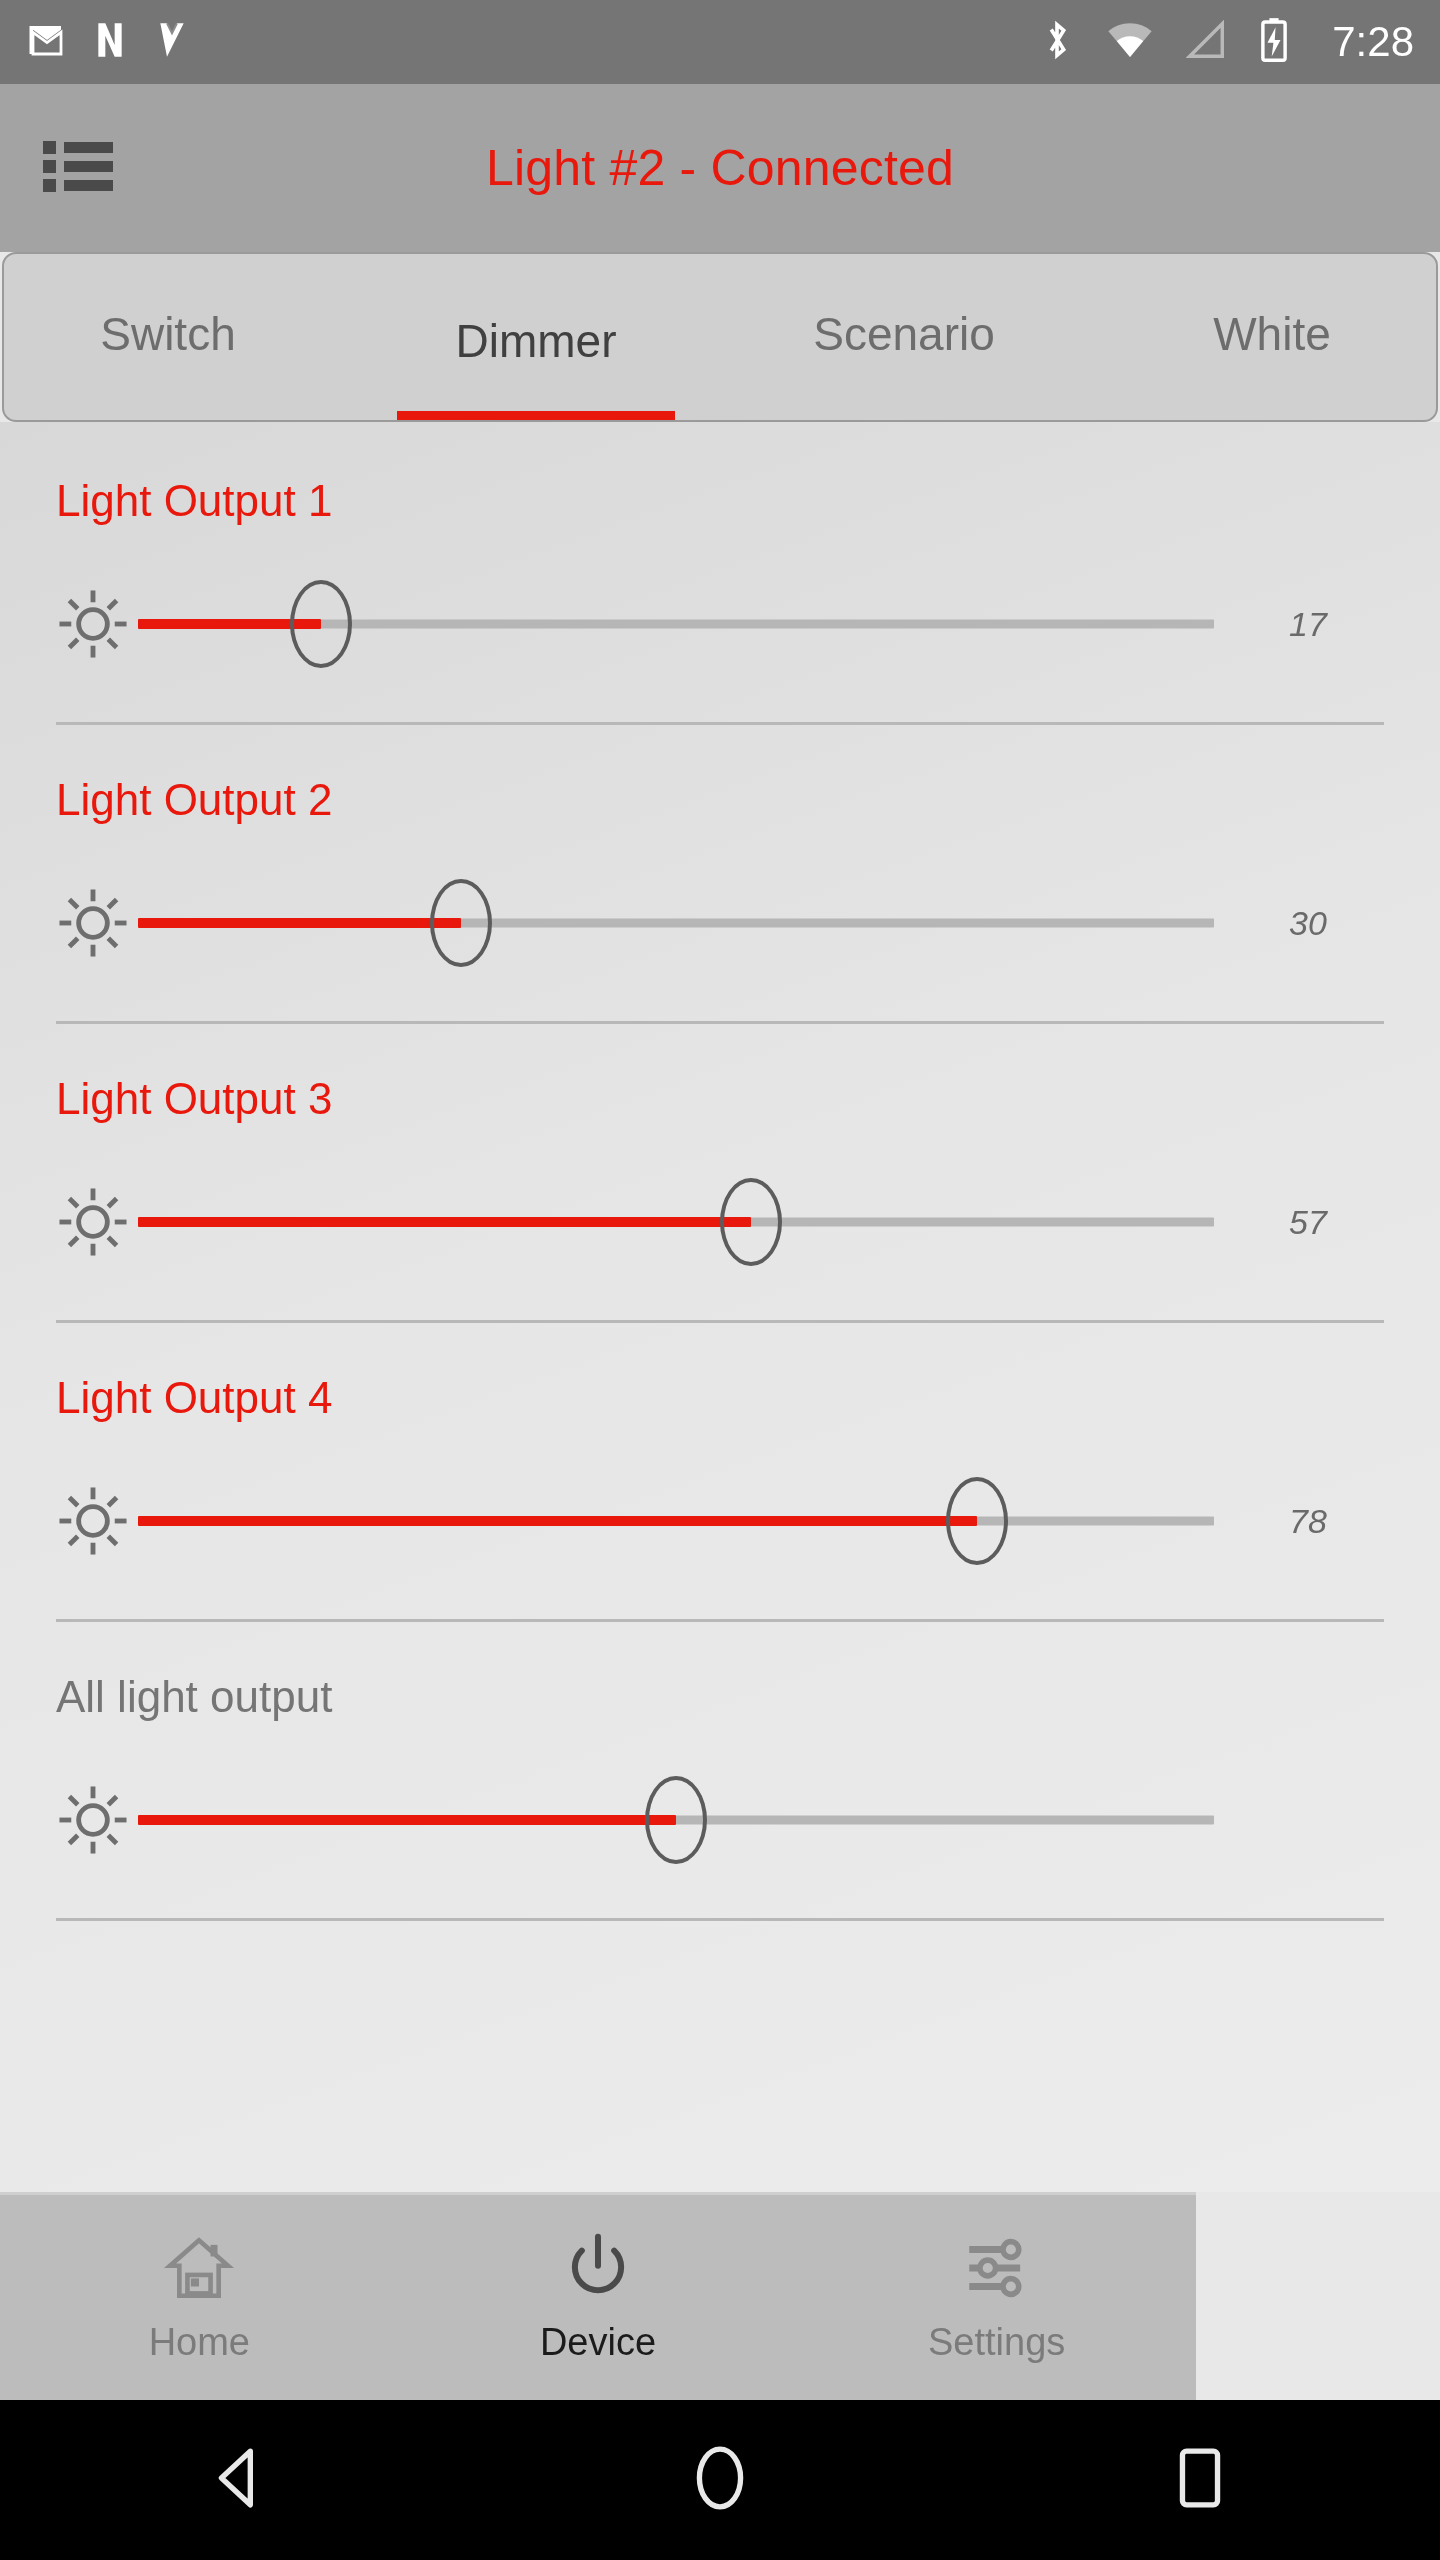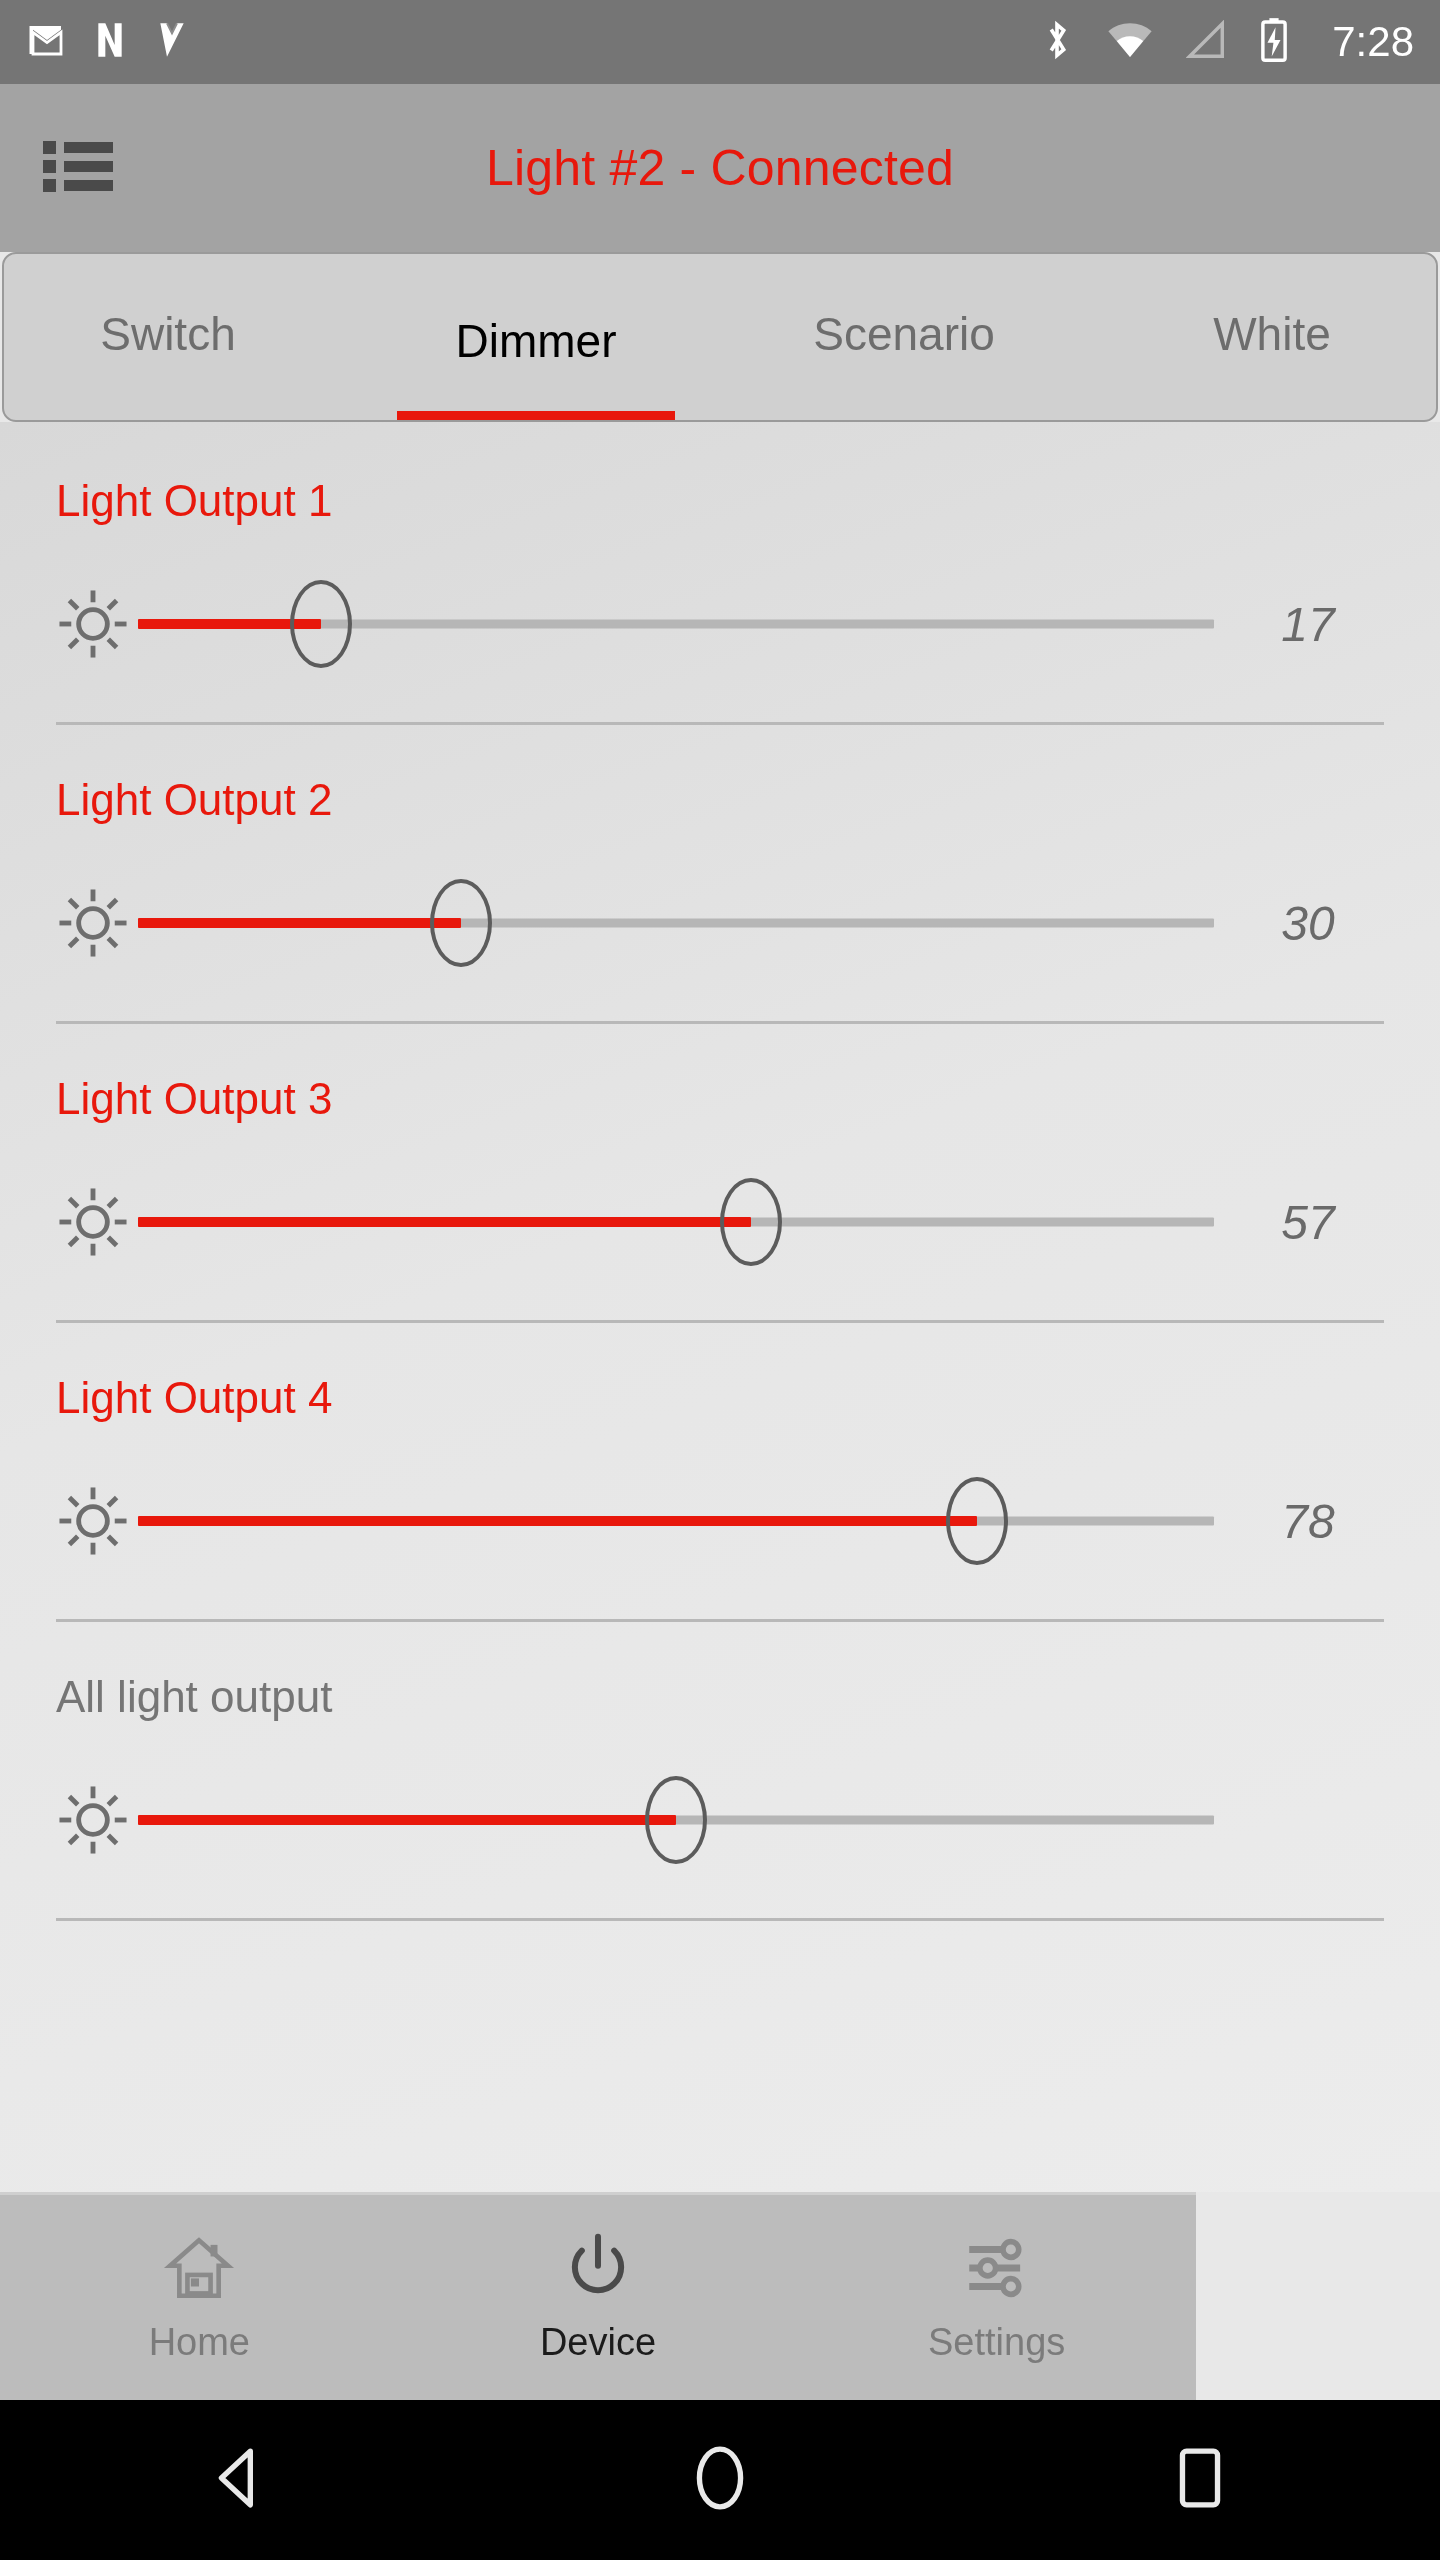--- a/index.html
+++ b/index.html
@@ -96,21 +96,21 @@
     align-items: center;
     justify-content: center;
     cursor: pointer;
   }
   .tab-label {
     font-size: 46px;
     color: #6d6d6d;
     font-weight: 400;
     padding-bottom: 6px;
   }
-  .tab.active .tab-label { color: #000000; margin-top: 14px; }
+  .tab.active .tab-label { color: #404040; margin-top: 14px; }
   .tab .tab-underline {
     position: absolute;
     bottom: 0;
     left: 50%;
     transform: translateX(-50%);
     width: 0;
     height: 9px;
     background: transparent;
   }
   .tab.active .tab-underline {
@@ -191,21 +191,21 @@
     cursor: pointer;
   }
 
   .slider-value {
     position: absolute;
     left: 1228px;
     top: 50%;
     transform: translateY(-50%);
     width: 160px;
     text-align: center;
-    font-size: 48px;
+    font-size: 34px;
     font-style: italic;
     color: #6a6a6a;
   }
 
   .divider {
     height: 3px;
     background: #b8b8b8;
     margin: 0 56px;
   }
 

